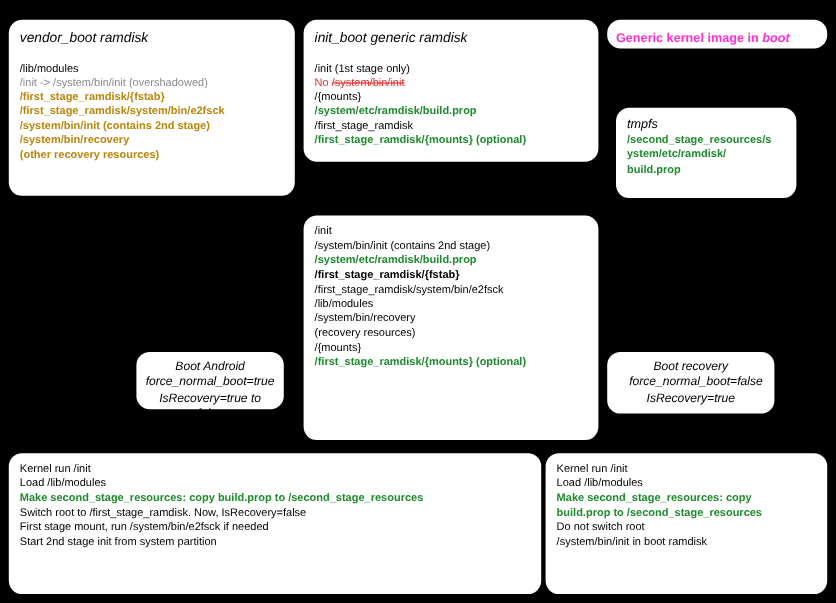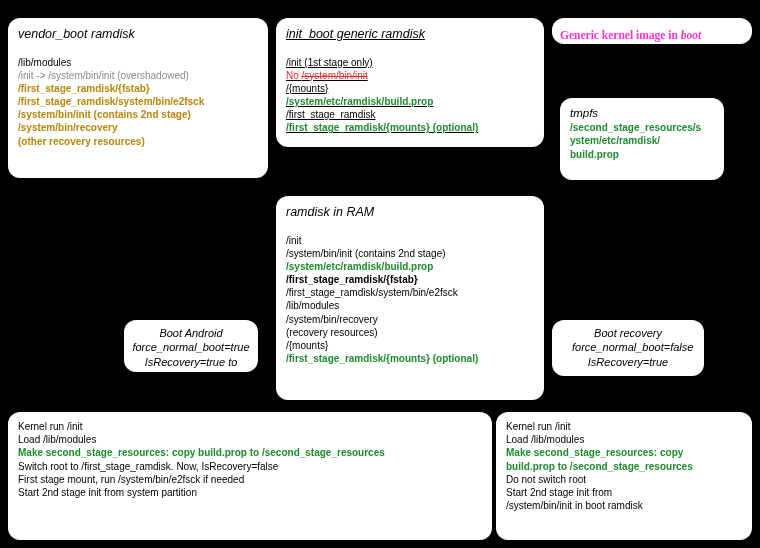--- a/index.html
+++ b/index.html
@@ -75,22 +75,22 @@
     line-height: 1.3;
   }
   .wrapline {
     font-size: 10px;
     display: block;
     white-space: normal;
   }
 
   
   #vendor-boot-box   { left: 8px;   top: 18px;  width: 260px; height: 160px; }
-  #init-boot-box     { left: 276px; top: 18px;  width: 268px; height: 129px; text-decoration: underline; }
-  #generic-kernel-box{ left: 552px; top: 18px;  width: 200px; height: 26px; padding: 5px 8px; font-family: Liberation Serif, serif; }
+  #init-boot-box     { left: 276px; top: 18px;  width: 268px; height: 129px; }
+  #generic-kernel-box{ left: 552px; top: 18px;  width: 200px; height: 26px; padding: 5px 8px; }
   #tmpfs-box         { left: 560px; top: 98px;  width: 164px; height: 82px; }
   #ramdisk-ram-box   { left: 276px; top: 196px; width: 268px; height: 204px; }
   #boot-android-box  { left: 124px; top: 320px; width: 134px; height: 52px; padding: 6px 8px; }
   #boot-recovery-box { left: 552px; top: 320px; width: 152px; height: 56px; padding: 6px 20px; }
   #left-steps-box    { left: 8px;   top: 412px; width: 484px; height: 128px; }
   #right-steps-box   { left: 496px; top: 412px; width: 256px; height: 128px; }
 </style>
 </head>
 <body>
 
@@ -120,21 +120,20 @@
 </div>
 
 <div class="box" id="tmpfs-box">
   <span class="title-tight">tmpfs</span>
   <span class="wrapline green">/second_stage_resources/s</span>
   <span class="wrapline green">ystem/etc/ramdisk/</span>
   <span class="wrapline green">build.prop</span>
 </div>
 
 <div class="box" id="ramdisk-ram-box">
-  <span class="title">ramdisk in RAM</span>
   <span class="line">/init</span>
   <span class="line">/system/bin/init (contains 2nd stage)</span>
   <span class="line green">/system/etc/ramdisk/build.prop</span>
   <span class="line bold">/first_stage_ramdisk/{fstab}</span>
   <span class="line">/first_stage_ramdisk/system/bin/e2fsck</span>
   <span class="line">/lib/modules</span>
   <span class="line">/system/bin/recovery</span>
   <span class="line">(recovery resources)</span>
   <span class="line">/{mounts}</span>
   <span class="line green">/first_stage_ramdisk/{mounts} (optional)</span>
@@ -160,15 +159,14 @@
   <span class="line">First stage mount, run /system/bin/e2fsck if needed</span>
   <span class="line">Start 2nd stage init from system partition</span>
 </div>
 
 <div class="box" id="right-steps-box">
   <span class="line">Kernel run /init</span>
   <span class="line">Load /lib/modules</span>
   <span class="line green">Make second_stage_resources: copy</span>
   <span class="line green">build.prop to /second_stage_resources</span>
   <span class="line">Do not switch root</span>
-  <span class="line">Start 2nd stage init from</span>
   <span class="line">/system/bin/init in boot ramdisk</span>
 </div>
 
 </body></html>

